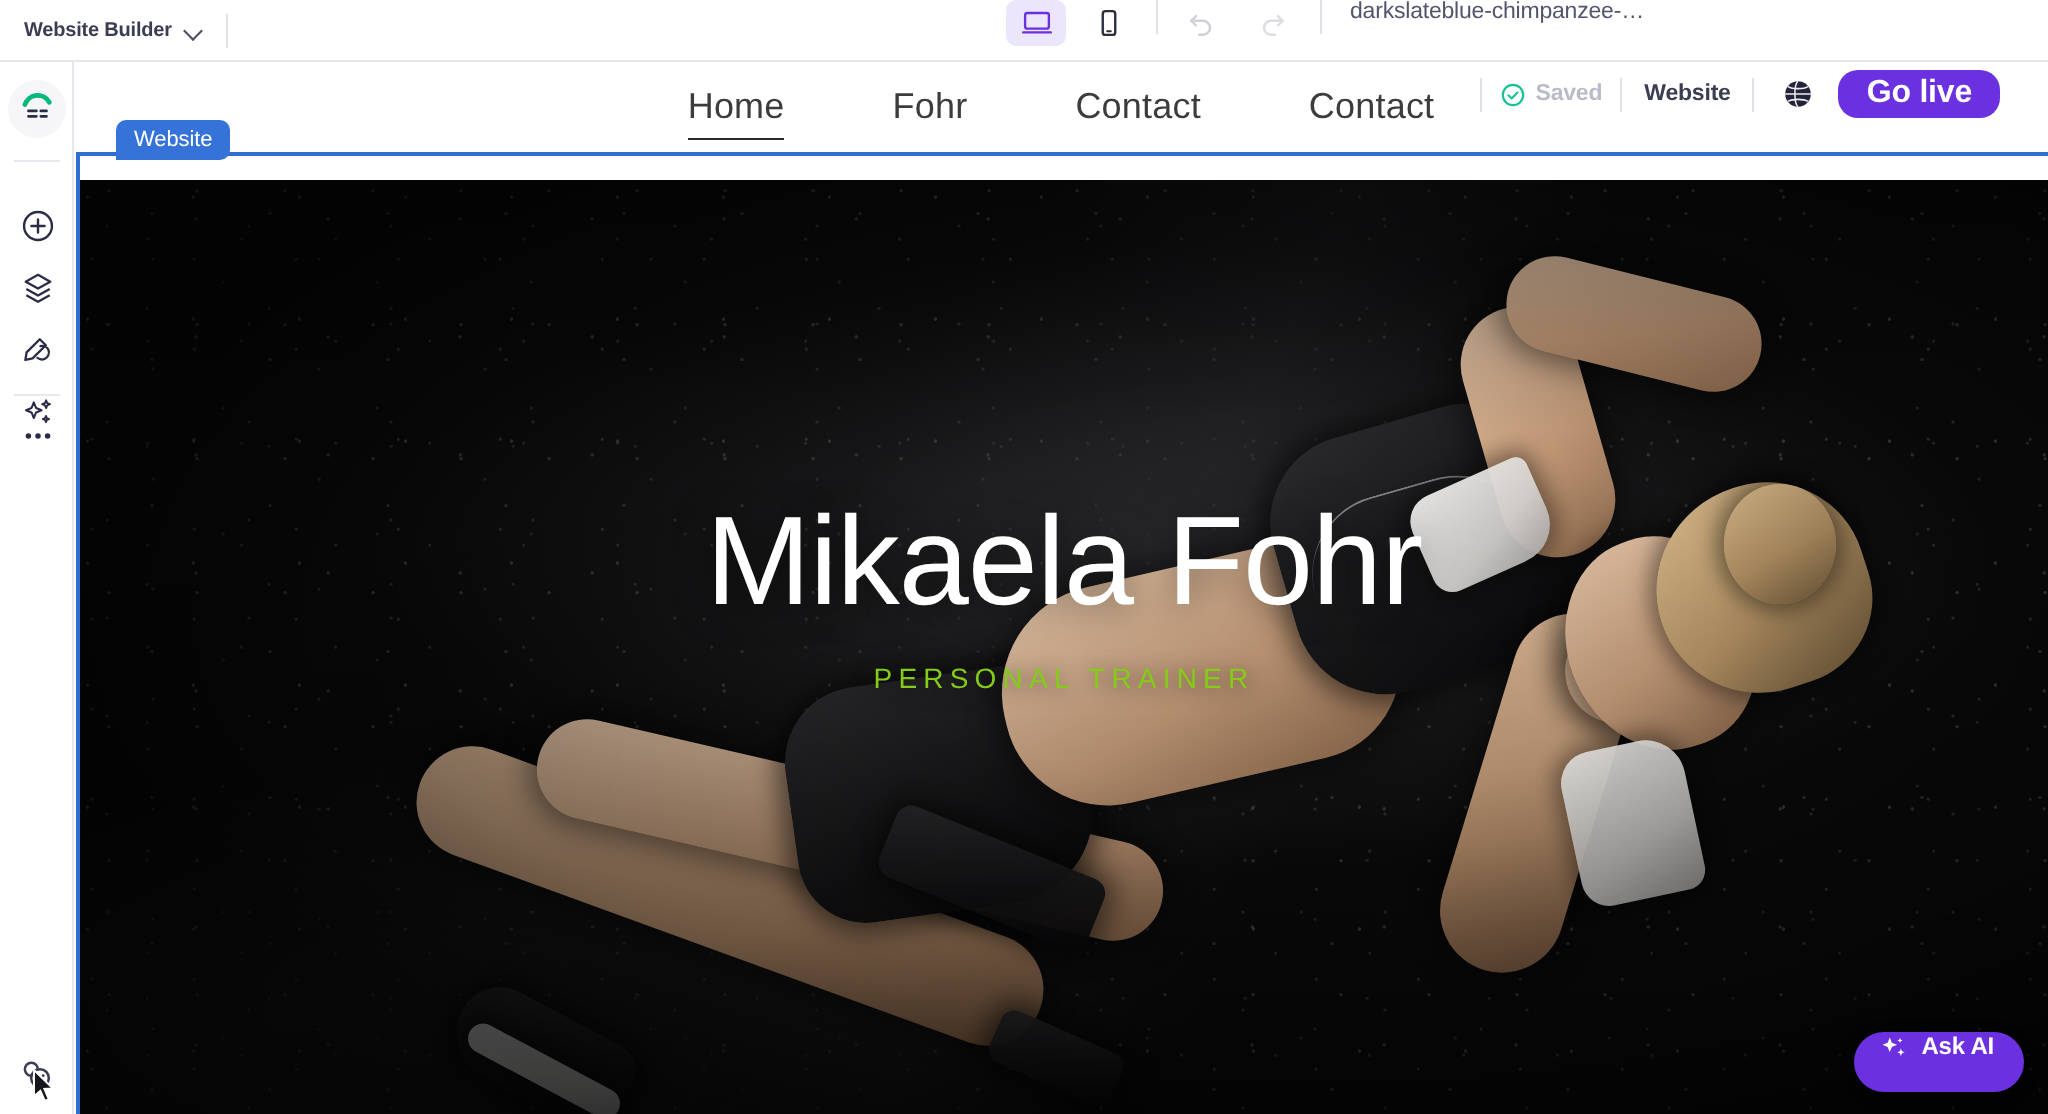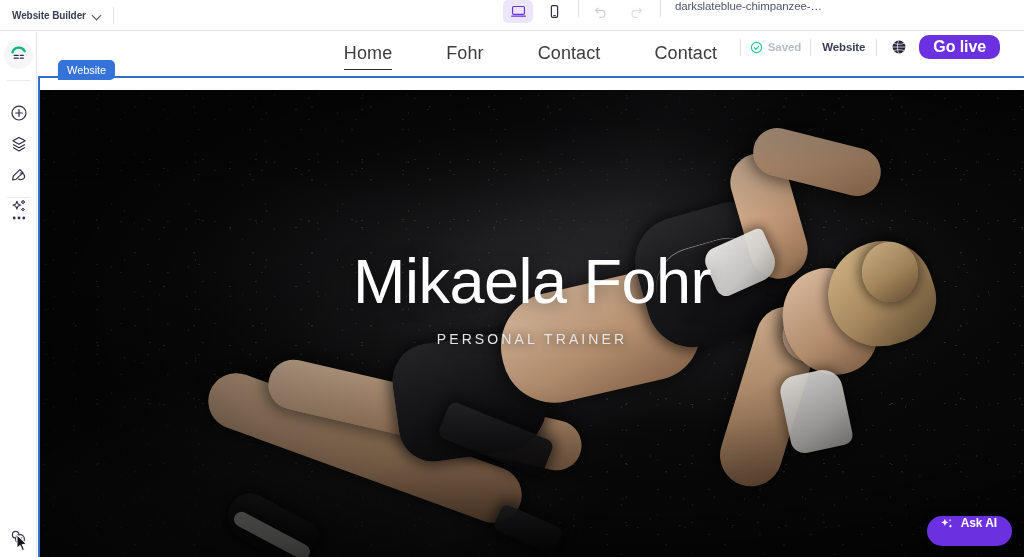--- a/index.html
+++ b/index.html
@@ -257,21 +257,21 @@
     color: #ffffff;
     font-size: 63px;
     font-weight: 300;
     letter-spacing: -0.5px;
     line-height: 1.05;
     text-shadow: 0 2px 18px rgba(0,0,0,.5);
     white-space: nowrap;
   }
   .hero-sub {
     margin-top: 17px;
-    color: #e5e5e5;
+    color: #84cc16;
     font-size: 14px;
     font-weight: 300;
     letter-spacing: 3.1px;
     text-shadow: 0 1px 10px rgba(0,0,0,.6);
     white-space: nowrap;
   }
 
   
   .sec-badge {
     position: absolute;

